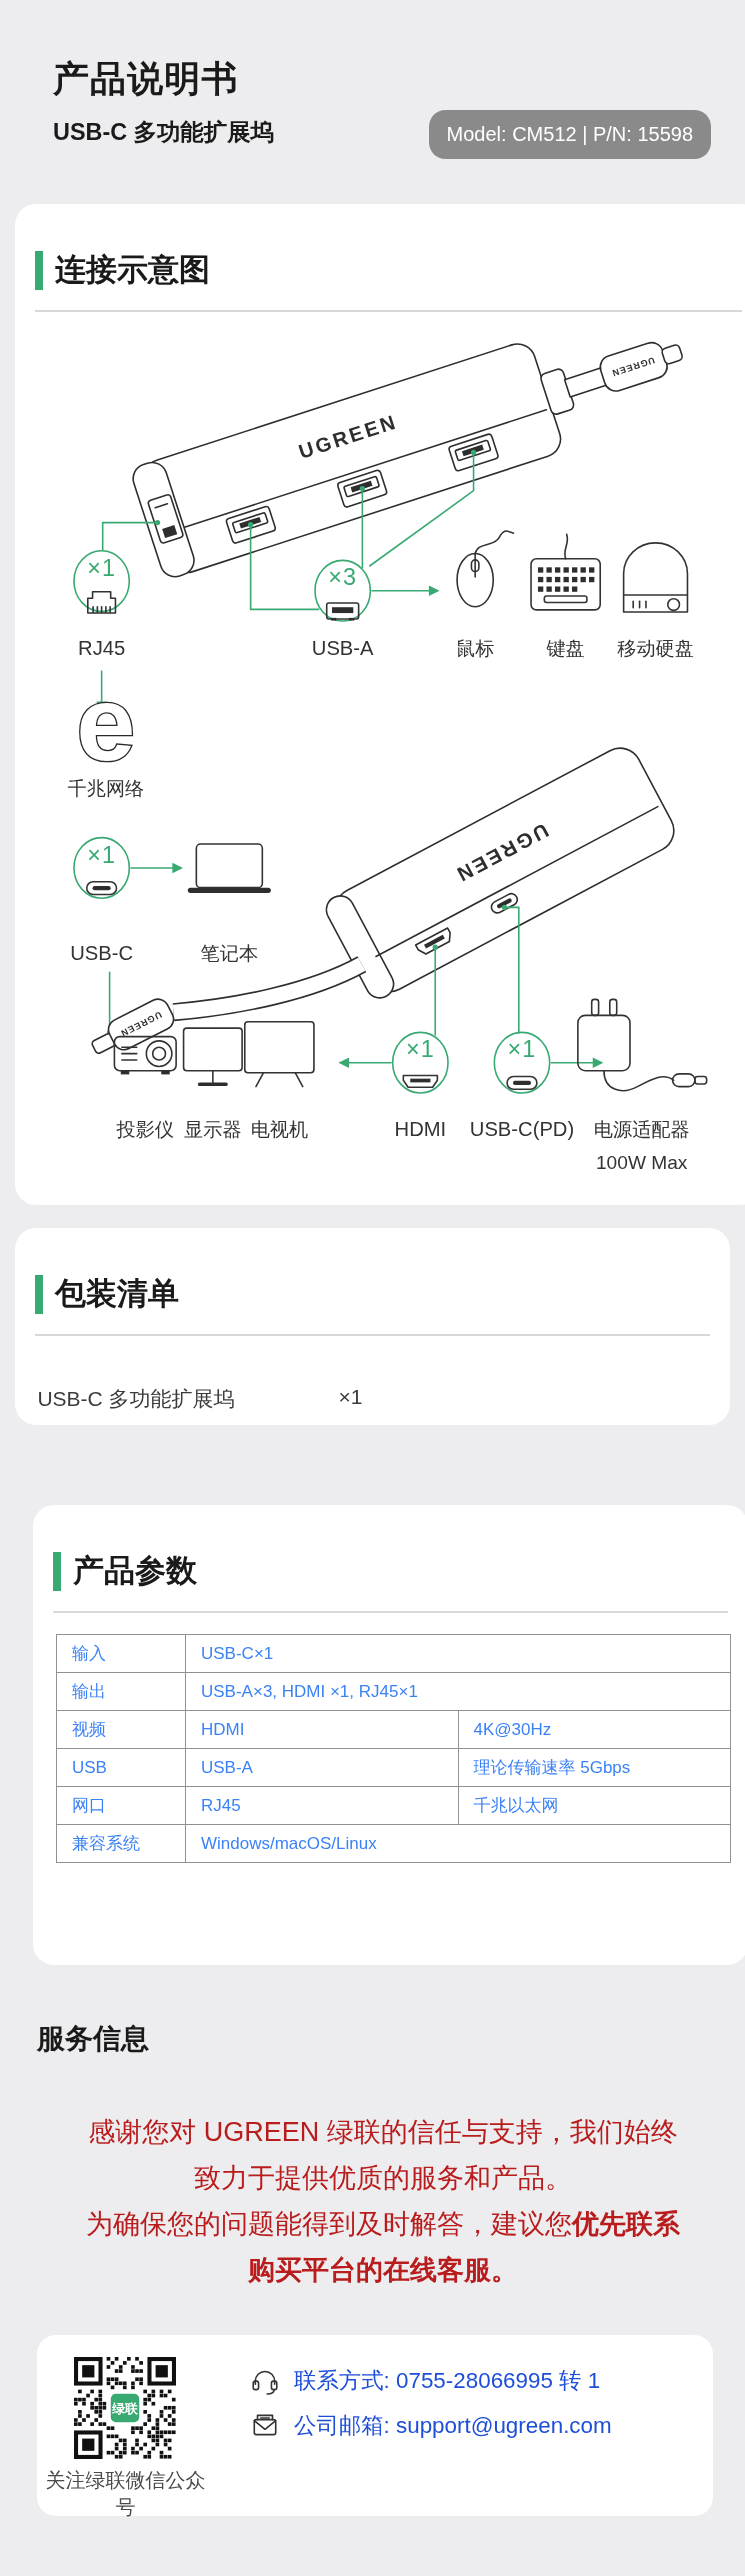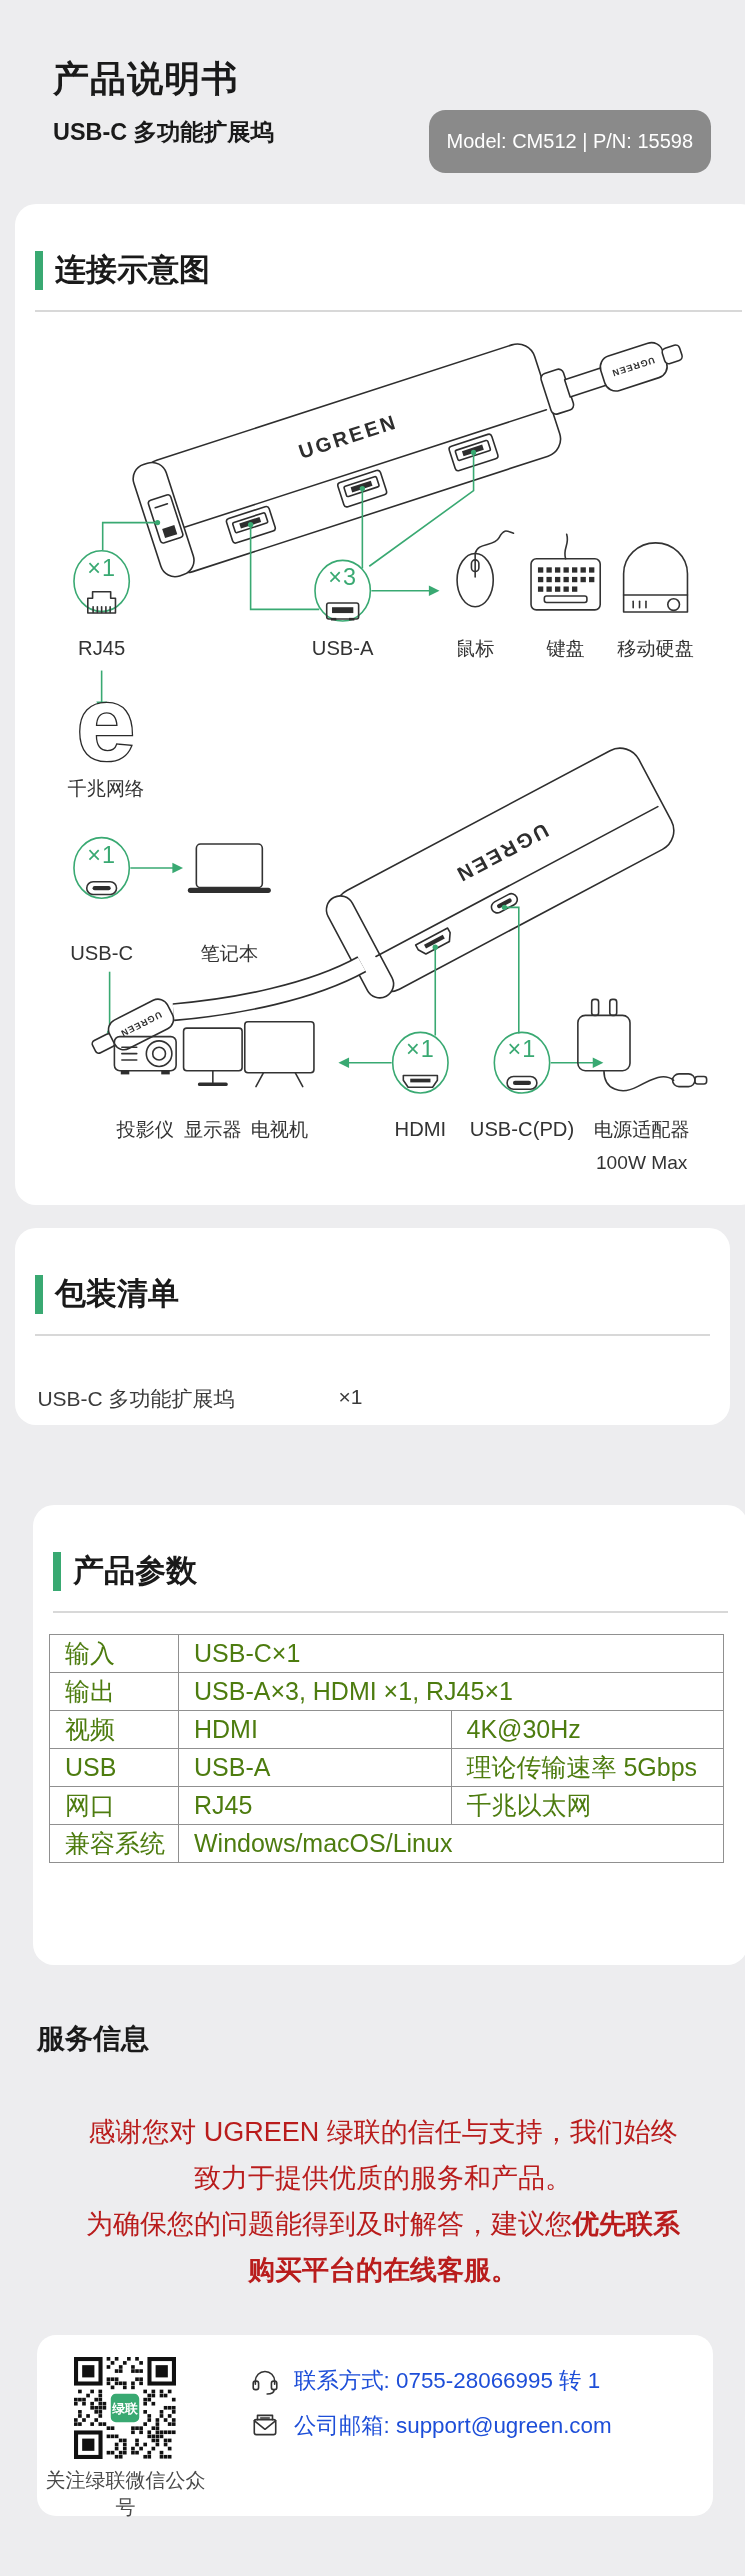--- a/index.html
+++ b/index.html
@@ -1,37 +1,37 @@
 <!DOCTYPE html>
 <html style="--accent: #39A972;font-size:8.5px"><head>
 <meta charset="utf-8">
 <style>
   html,body{margin:0;padding:0;background:#EDEDEF;}
   .page{position:relative;width:745px;height:2576px;background:#EDEDEF;overflow:hidden;
         font-family:"Liberation Sans","DejaVu Sans",sans-serif;color:#1a1a1a;}
   
   .h1{position:absolute;left:53px;top:55px;font-size:36px;font-weight:700;letter-spacing:1.1px;}
   .h2{position:absolute;left:53px;top:116px;font-size:23.4px;font-weight:600;}
-  .badge{position:absolute;right:34px;top:110px;height:33px;line-height:33px;padding:15px 18px;
+  .badge{position:absolute;right:34px;top:110px;height:33px;line-height:33px;padding:8px 18px;
          background:#8A8A8A;color:#fff;font-size:20px;border-radius:16.5px;white-space:nowrap;}
   
   .card{position:absolute;left:15px;width:715px;background:#fff;border-radius:21px;}
   .card1{top:204px;height:1001px;padding-left:32px;}
   .card2{top:1228px;height:197px;}
   .card3{top:1505px;height:460px;margin-left:18px;}
   .bar{position:absolute;left:19.7px;top:47px;width:8px;height:39px;background:var(--accent);}
   .sec-title{position:absolute;left:40px;top:45px;font-size:31px;font-weight:700;}
   .divider{position:absolute;left:19.7px;right:19.7px;top:106px;height:1.6px;background:#D8D8D8;}
   .diagram-svg{position:absolute;left:19.7px;top:126px;}
   
   .pack-row{position:absolute;left:22.4px;right:22.4px;top:157px;font-size:21px;color:#3b3b3b;}
   .pack-qty{position:absolute;left:301px;top:0;}
   
-  .spec-table{position:absolute;left:16px;top:129px;width:675px;border-collapse:collapse;
-              font-size:25px;color:#4d7c0f;table-layout:fixed;}
+  .spec-table{position:absolute;left:23px;top:129px;width:675px;border-collapse:collapse;
+              font-size:17px;color:#3b82f6;table-layout:fixed;}
   .spec-table td{border:1.1px solid #909090;padding:0 0 0 15px;vertical-align:middle;}
   .spec-table .c1{width:113px;}
   .spec-table .c2{width:168px;}
   .spec-table tr{height:38px;}
   .spec-table tr.tall{height:65px;}
   .spec-table .two-line div{line-height:1.32;}
   
   .svc-title{position:absolute;left:37px;top:2020px;font-size:28px;font-weight:700;font-family:Liberation Serif, serif;}
   .svc-lines{position:absolute;left:37px;top:2109px;width:692px;font-size:27px;color:#b91c1c;text-align:center;}
   .svc-line{height:46px;line-height:46px;white-space:nowrap;}

